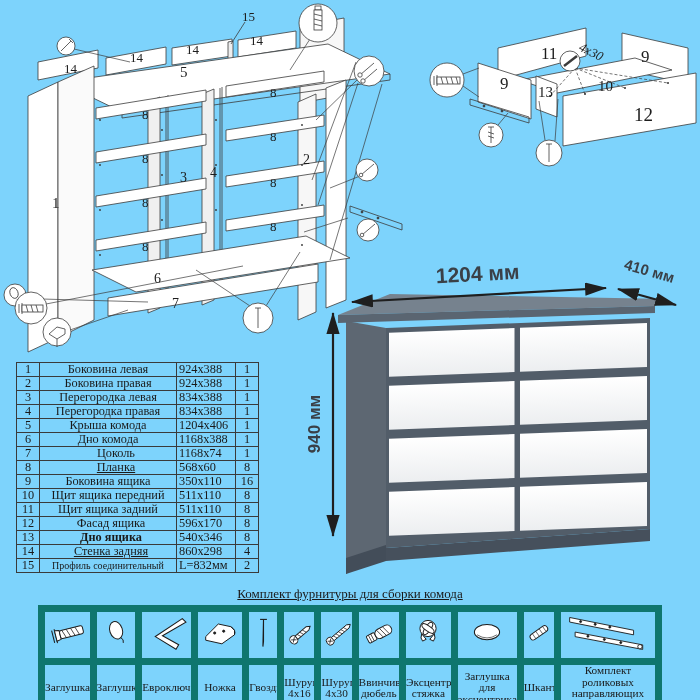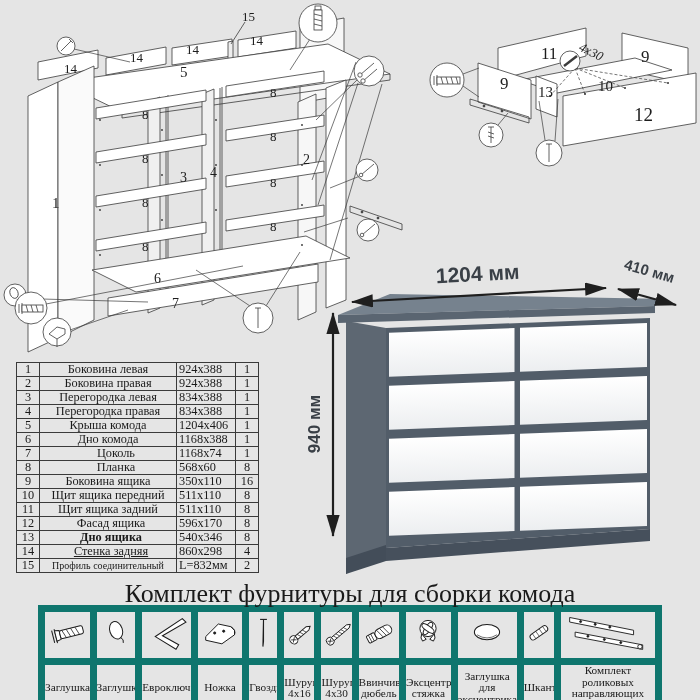--- a/index.html
+++ b/index.html
@@ -1,33 +1,33 @@
 <!DOCTYPE html>
 <html><head>
 <meta charset="utf-8">
 <style>
   html,body{margin:0;padding:0;background:#fff;}
-  .page{position:relative;width:700px;height:700px;background:#e5e5e5;overflow:hidden;
+  .page{position:relative;width:700px;height:700px;background:#7dd3fc;overflow:hidden;
         font-family:"Liberation Serif",serif;color:#1a1a1a;}
   svg text{font-family:"Liberation Serif",serif;fill:#1d1d1d;}
   svg .dim{font-family:"Liberation Sans",sans-serif;font-weight:bold;fill:#3a4047;}
 
   
   table.parts{position:absolute;left:16px;top:362px;width:230px;border-collapse:collapse;
               table-layout:fixed;font-size:12.3px;line-height:13px;}
   table.parts td{border:1px solid #3a3a3a;height:12.9px;padding:0 2px;overflow:hidden;
                  white-space:nowrap;}
   table.parts td.c-num{width:18px;text-align:center;}
   table.parts td.c-name{width:132px;text-align:center;}
   table.parts td.c-size{width:54px;}
   table.parts td.c-qty{width:18px;text-align:center;}
 
   
   .hw{position:absolute;left:38px;top:583px;width:624px;}
-  .hw-title{text-align:center;font-size:26px;line-height:21px;margin-bottom:1px;}
+  .hw-title{text-align:center;font-size:13px;line-height:21px;margin-bottom:1px;text-decoration:underline;}
   table.hwt{border-collapse:collapse;table-layout:fixed;width:624px;}
   table.hwt td{border:7px solid #0f766e;text-align:center;vertical-align:middle;
                padding:0;overflow:hidden;}
   td.hw-icon{height:44px;}
   td.hw-label{height:24px;font-size:11.3px;line-height:11.5px;white-space:pre-line;}
   td.hw-qty{height:20px;font-size:16px;}
 </style>
 </head>
 <body>
 
@@ -377,21 +377,21 @@
           <td class="c-qty">1</td>
         </tr>
         <tr>
           <td class="c-num">7</td>
           <td class="c-name" style="padding-left: 18px;">Цоколь</td>
           <td class="c-size">1168x74</td>
           <td class="c-qty">1</td>
         </tr>
         <tr>
           <td class="c-num">8</td>
-          <td class="c-name" style="padding-left: 18px;">Планка</td>
+          <td class="c-name" style="padding-left: 18px; text-decoration: underline;">Планка</td>
           <td class="c-size">568x60</td>
           <td class="c-qty">8</td>
         </tr>
         <tr>
           <td class="c-num">9</td>
           <td class="c-name">Боковина ящика</td>
           <td class="c-size">350x110</td>
           <td class="c-qty">16</td>
         </tr>
         <tr>

